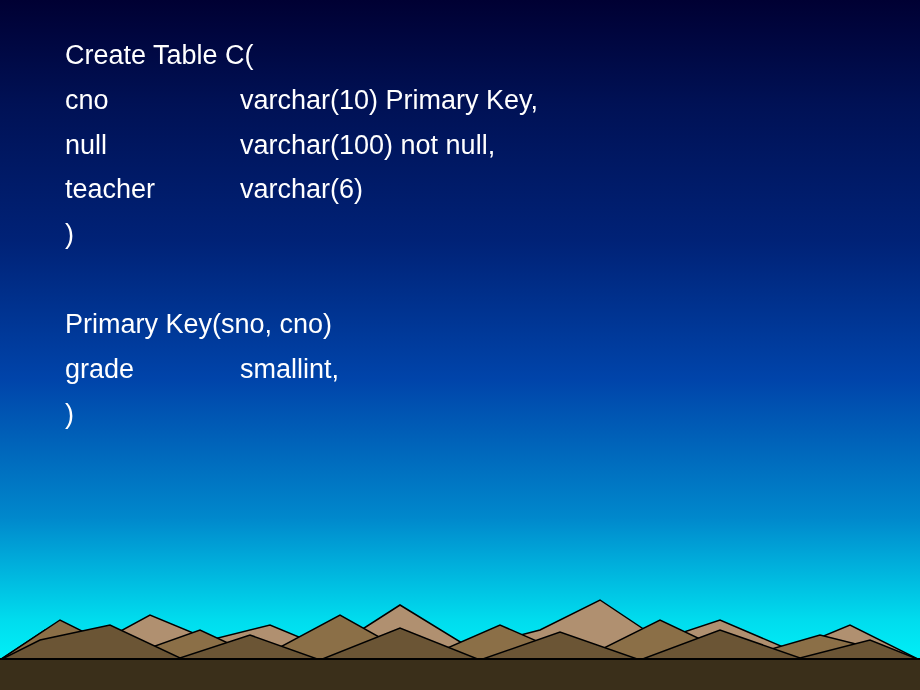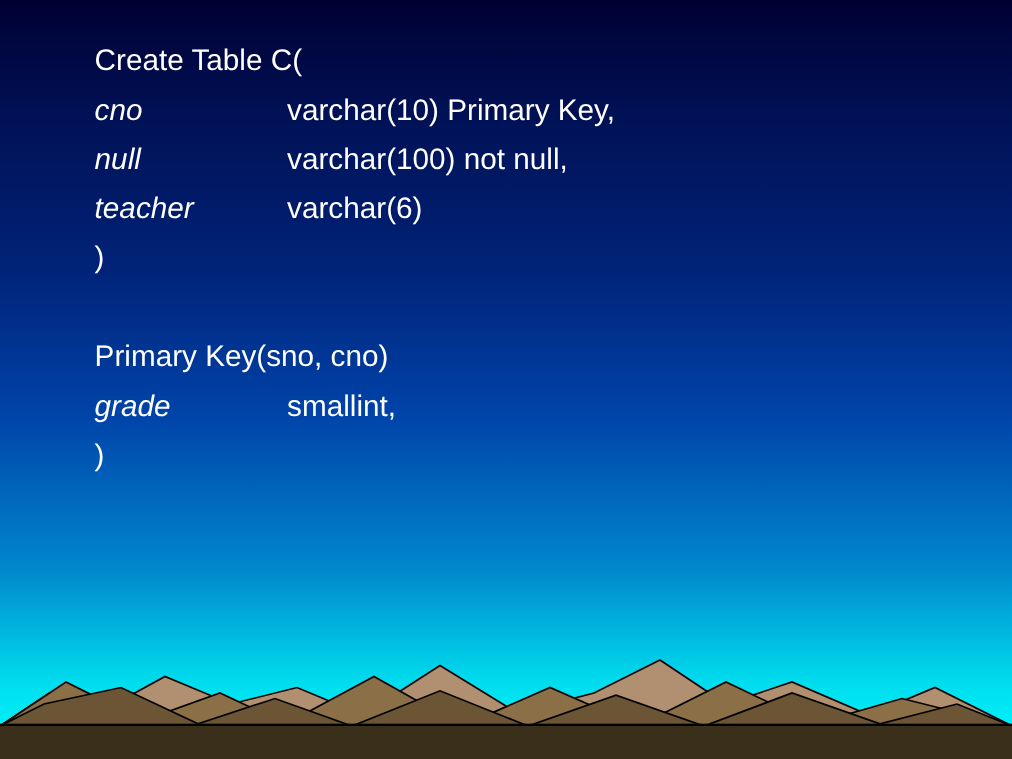--- a/index.html
+++ b/index.html
@@ -29,26 +29,24 @@
     .content {
       position: absolute;
       top: 33px;
       left: 65px;
       color: #ffffff;
       font-size: 27px;
       line-height: 1.66;
     }
     .code-line {
       white-space: pre;
-      margin-left: 21px;
     }
     .col-name {
       display: inline-block;
       width: 175px;
-      font-style: italic;
     }
     .blank-line {
       height: 45px;
     }
     .mountains {
       position: absolute;
       bottom: 0;
       left: 0;
       width: 920px;
       height: 120px;

